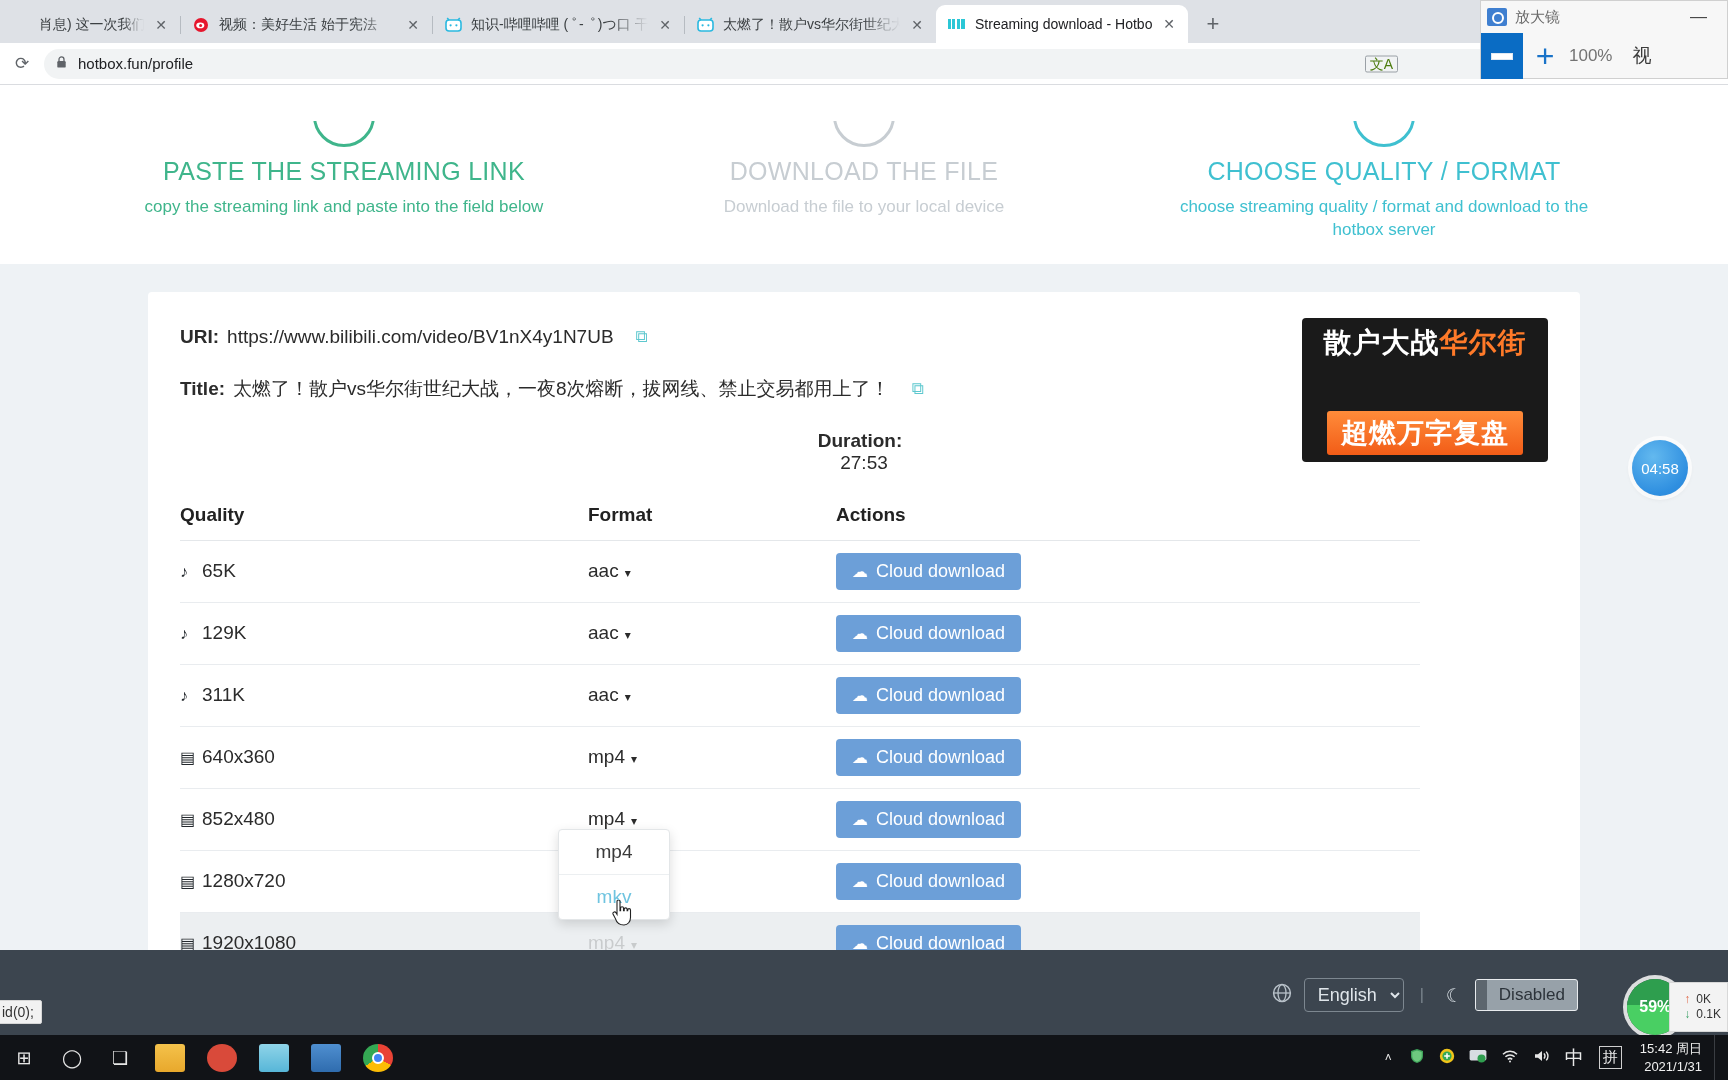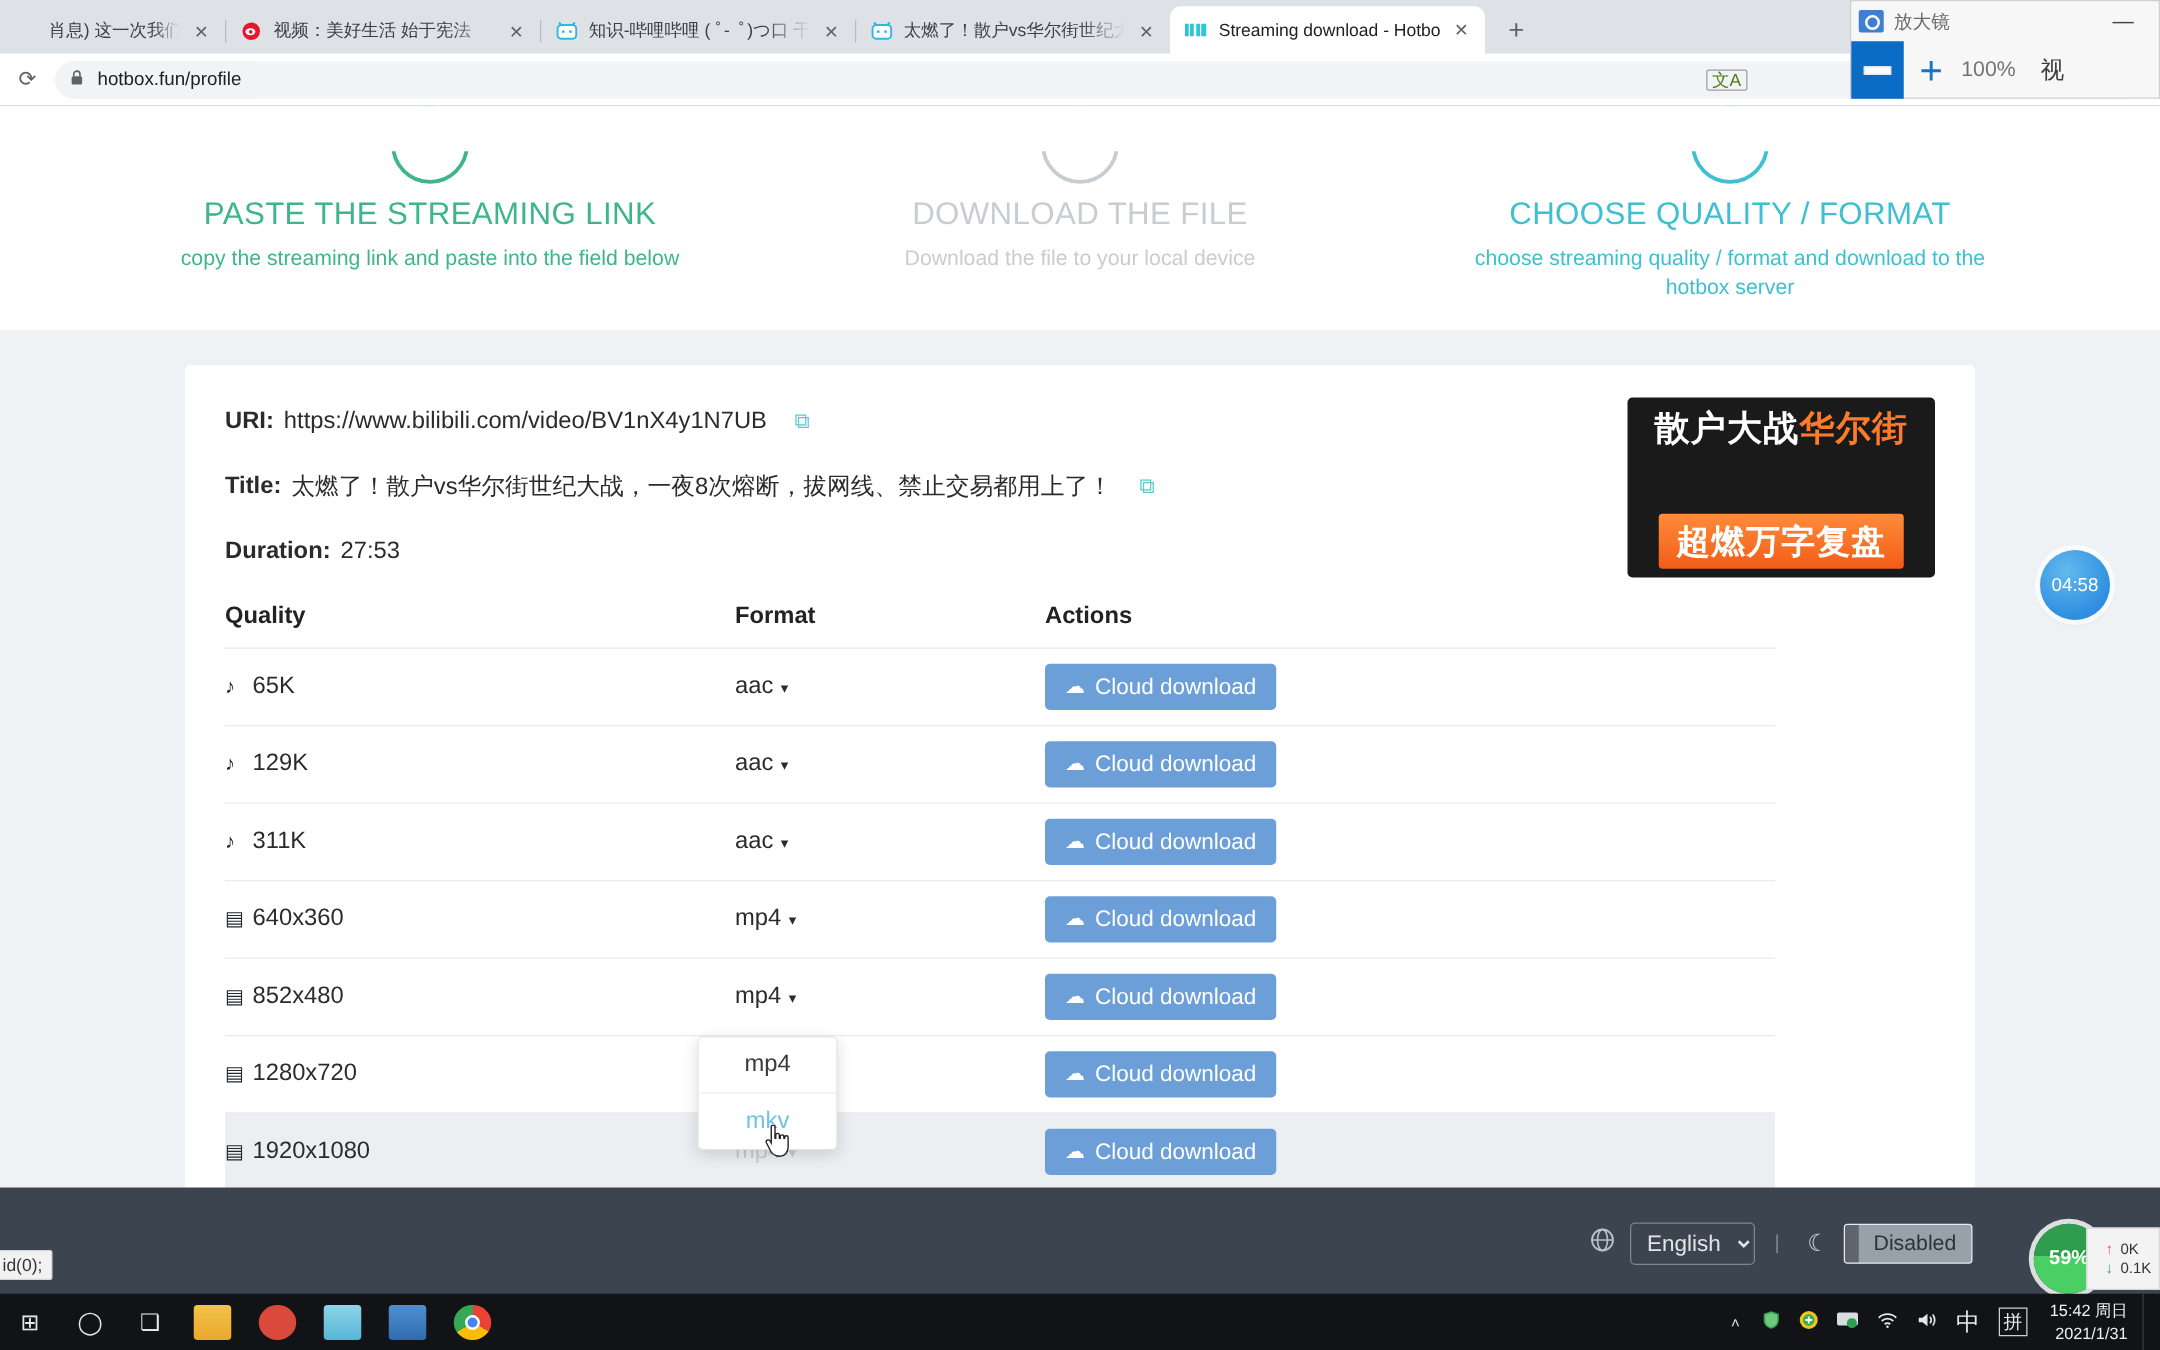--- a/index.html
+++ b/index.html
@@ -426,21 +426,21 @@
           <span>https://www.bilibili.com/video/BV1nX4y1N7UB</span>
           <span class="copy-icon">⧉</span>
         </div>
 
         <div class="meta-line">
           <span class="lbl">Title:</span>
           <span>太燃了！散户vs华尔街世纪大战，一夜8次熔断，拔网线、禁止交易都用上了！</span>
           <span class="copy-icon">⧉</span>
         </div>
 
-        <div class="meta-line" style="margin-bottom:22px;">
+        <div class="meta-line" style="margin-bottom:22px;flex-direction:column;">
           <span class="lbl">Duration:</span>
           <span>27:53</span>
         </div>
 
         <table class="qtable">
           <thead>
             <tr>
               <th class="col-q">Quality</th>
               <th class="col-f">Format</th>
               <th class="col-a">Actions</th>

